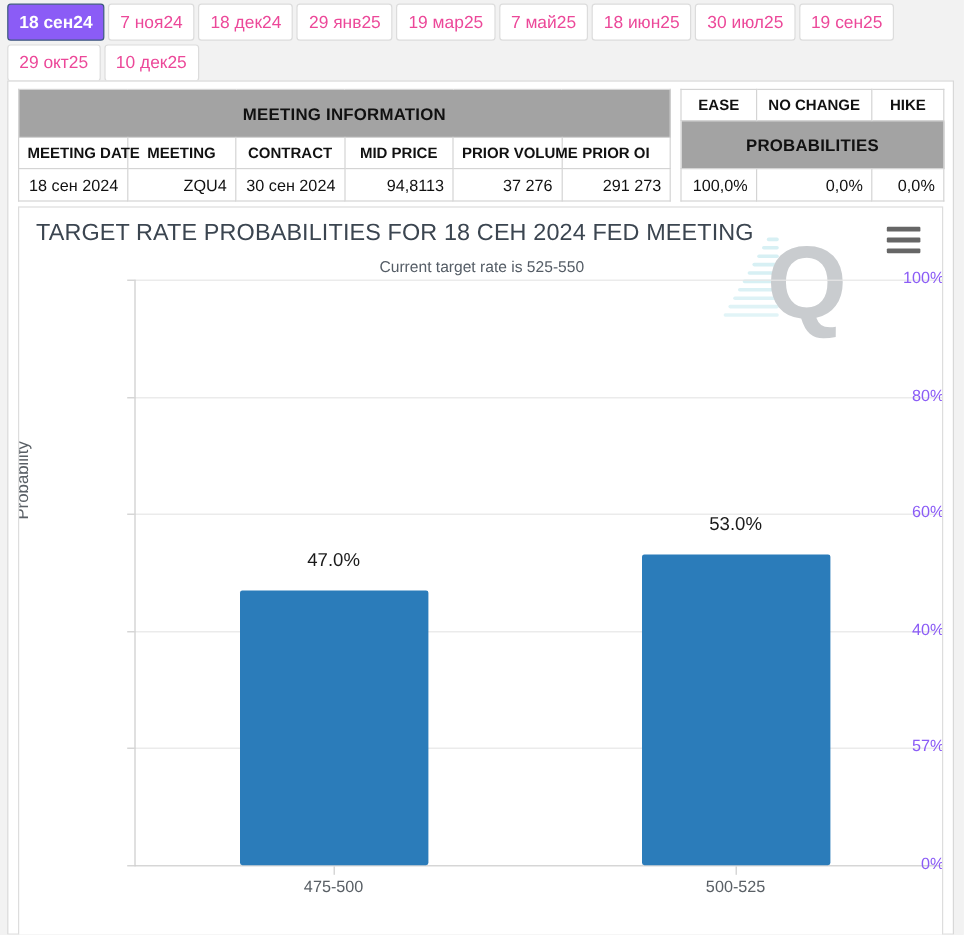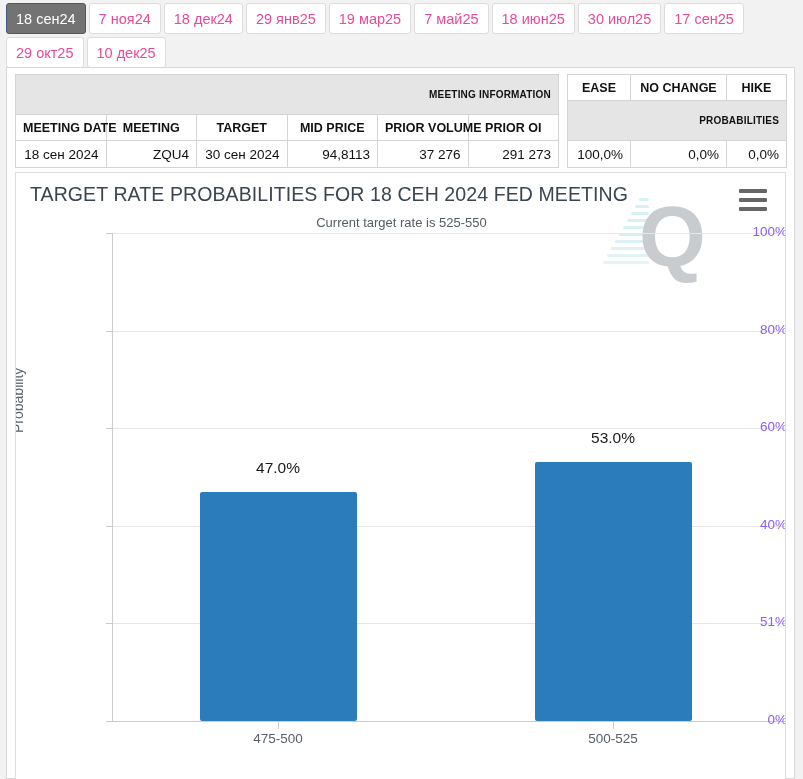--- a/index.html
+++ b/index.html
@@ -34,23 +34,24 @@
     font-size: 14.5px;
     color: #ec4899;
     background: #ffffff;
     border: 1px solid #dcdcdc;
     border-radius: 3px;
     white-space: nowrap;
     cursor: pointer;
     vertical-align: top;
   }
   .tab.active {
-    background: #737373;
+    background: #8b5cf6;
     border-color: #3e5a7d;
     color: #ffffff;
+    font-weight: bold;
   }
 
   
   .panel {
     position: absolute;
     left: 6px;
     top: 67px;
     width: 789px;
     height: 712px;
     background: #ffffff;
@@ -75,25 +76,25 @@
   }
   table.info th, table.info td {
     border: 1px solid #d4d4d4;
     padding: 4px 7px;
     box-sizing: border-box;
     white-space: nowrap;
     color: #111111;
   }
   table.info th.group {
     height: 40px;
-    font-size: 10px;
+    font-size: 14px;
     font-weight: bold;
-    text-align: right;
+    text-align: center;
     letter-spacing: .2px;
-    background: #e5e5e5;
+    background: #a3a3a3;
   }
   table.info th.col {
     height: 26px;
     font-size: 12.5px;
     font-weight: bold;
     text-align: center;
     background: #ffffff;
   }
   table.info td.val {
     height: 27px;
@@ -267,35 +268,35 @@
     background: #d7f0f4;
     height: 3px;
     border-radius: 2px;
   }
 </style>
 </head>
 <body>
 
 <div id="root">
 
-  <div class="tabstrip"><div class="tab active">18 сен24</div><div class="tab">7 ноя24</div><div class="tab">18 дек24</div><div class="tab">29 янв25</div><div class="tab">19 мар25</div><div class="tab">7 май25</div><div class="tab">18 июн25</div><div class="tab">30 июл25</div><div class="tab">17 сен25</div><div class="tab">29 окт25</div><div class="tab">10 дек25</div></div>
+  <div class="tabstrip"><div class="tab active">18 сен24</div><div class="tab">7 ноя24</div><div class="tab">18 дек24</div><div class="tab">29 янв25</div><div class="tab">19 мар25</div><div class="tab">7 май25</div><div class="tab">18 июн25</div><div class="tab">30 июл25</div><div class="tab">19 сен25</div><div class="tab">29 окт25</div><div class="tab">10 дек25</div></div>
 
   <div class="panel">
 
     <div class="tables-row">
 
       <table class="info tbl-meeting">
         <thead>
           <tr>
             <th class="group" colspan="6">MEETING INFORMATION</th>
           </tr>
           <tr>
             <th class="col" style="width:107px">MEETING DATE</th>
             <th class="col" style="width:84px">MEETING</th>
-            <th class="col" style="width:98px">TARGET</th>
+            <th class="col" style="width:98px">CONTRACT</th>
             <th class="col" style="width:82px">MID PRICE</th>
             <th class="col" style="width:102px">PRIOR VOLUME</th>
             <th class="col" style="width:71px">PRIOR OI</th>
           </tr>
         </thead>
         <tbody>
           <tr>
             <td class="val">18 сен 2024</td>
             <td class="val">ZQU4</td>
             <td class="val">30 сен 2024</td>
@@ -368,21 +369,21 @@
         <div class="tick-mark" style="top:98px"></div>
         <div class="tick-mark" style="top:195px"></div>
         <div class="tick-mark" style="top:293px"></div>
         <div class="tick-mark" style="top:390px"></div>
         <div class="tick-mark" style="top:488px"></div>
 
         <div class="tick-label" style="top:0px">100%</div>
         <div class="tick-label" style="top:98px">80%</div>
         <div class="tick-label" style="top:195px">60%</div>
         <div class="tick-label" style="top:293px">40%</div>
-        <div class="tick-label" style="top:390px">51%</div>
+        <div class="tick-label" style="top:390px">57%</div>
         <div class="tick-label" style="top:488px">0%</div>
 
         <div class="y-axis-title">Probability</div>
 
         <div class="bar" style="left:184px; width:157px; top:259px; height:229px;"></div>
         <div class="bar" style="left:519px; width:157px; top:229px; height:259px;"></div>
 
         <div class="bar-label" style="left:262px; top:226px;">47.0%</div>
         <div class="bar-label" style="left:597px; top:196px;">53.0%</div>
 

